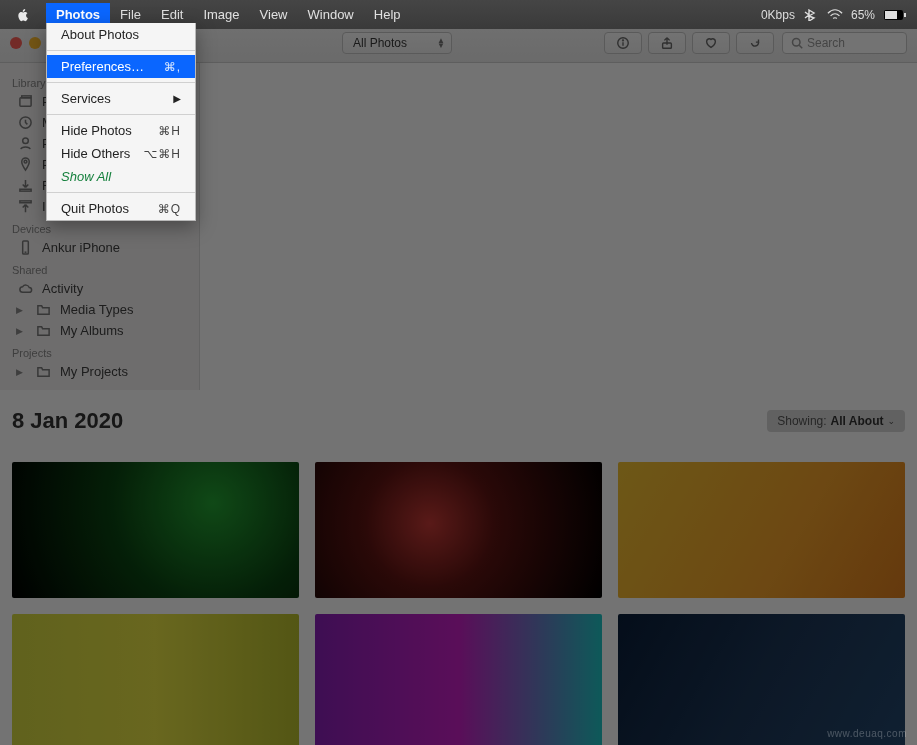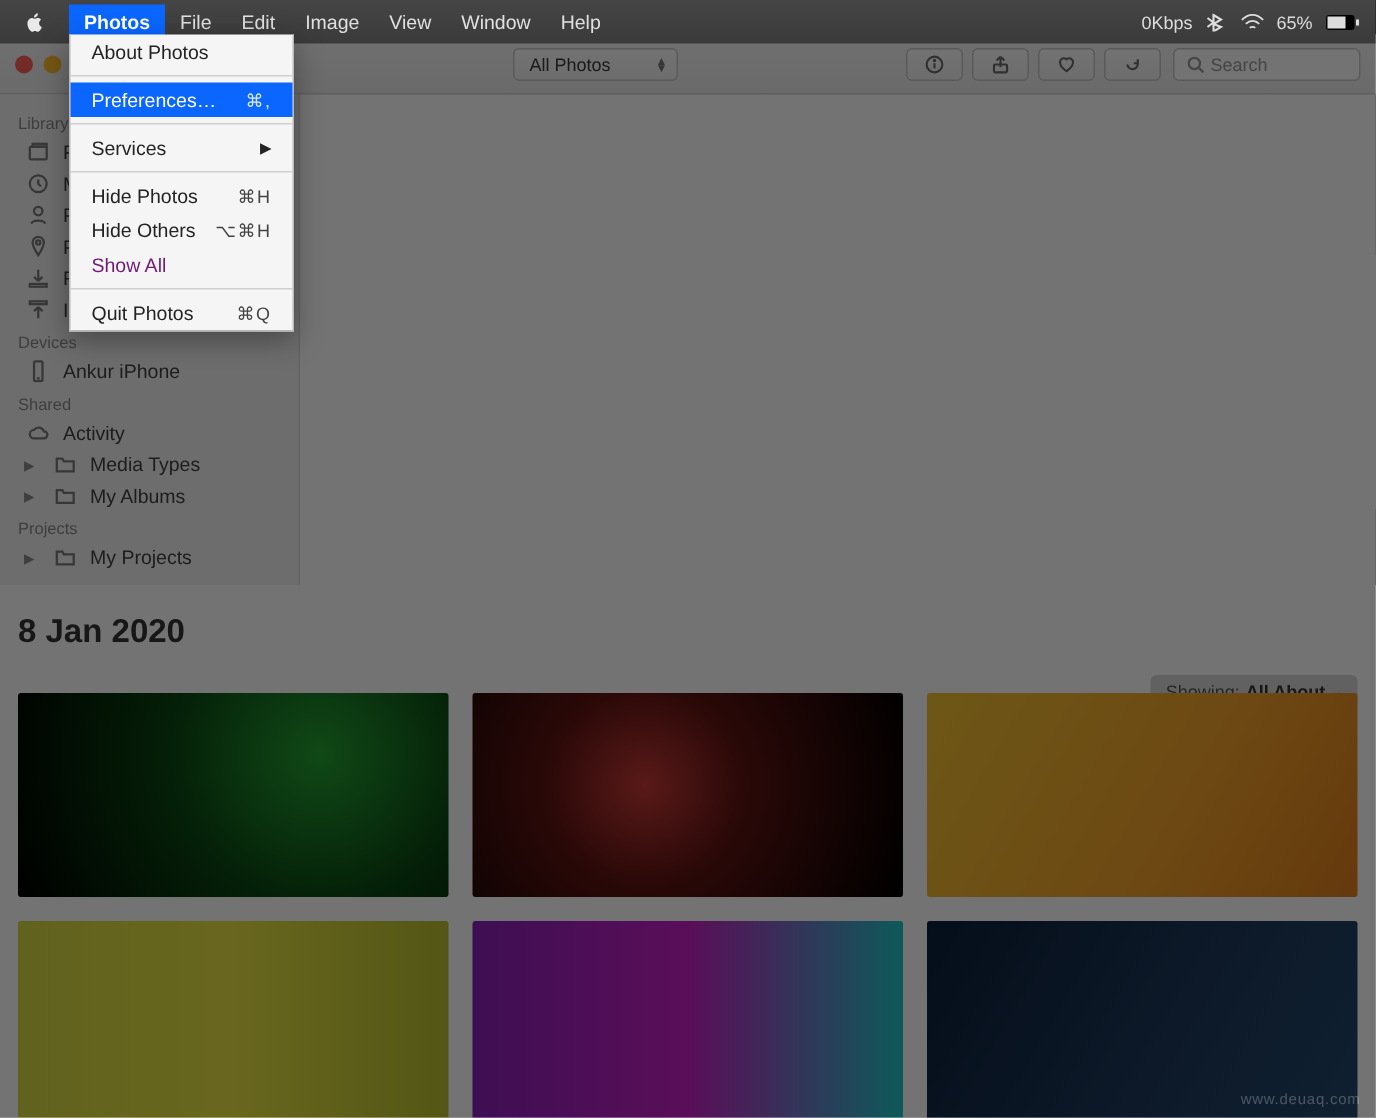--- a/index.html
+++ b/index.html
@@ -12,21 +12,21 @@
 .menu-item { padding: 0 10px; height: 23px; display: flex; align-items: center; color: #e0e0e0; }
 .menu-item.active { background: #0a66ff; color: #fff; font-weight: 600; }
 .menubar-right { margin-left: auto; display: flex; align-items: center; gap: 8px; padding-right: 10px; color: #ddd; font-size: 12px; }
 .status-icons { display:flex; align-items:center; gap:8px; }
 .status-icons svg { width: 16px; height: 12px; fill: none; stroke: #ddd; stroke-width:1.4; }
 
 
 .dropdown { position: absolute; top: 23px; left: 46px; width: 150px; background: #f5f5f5; border: 1px solid #b9b9b9; border-top:none; box-shadow: 0 6px 18px rgba(0,0,0,.35); z-index: 60; font-size: 13px; color:#232323; padding-bottom:0; }
 .dd-item { padding: 4px 14px; display:flex; align-items:center; justify-content: space-between; white-space:nowrap; }
 .dd-item.highlight { background:#0a66ff; color:#fff; }
-.dd-item.disabled { color:#701a75; }
+.dd-item.disabled { color:#15803d;font-style:italic; }
 .dd-sep { height:1px; background:#d0d0d0; margin:4px 0; }
 .dd-shortcut { font-size:12px; color: inherit; opacity:.85; letter-spacing:1px; }
 .dd-chevron { font-size:10px; }
 
 
 .window { position:absolute; top:23px; left:0; right:0; bottom:0; background:#fff; }
 .titlebar { height:40px; background:linear-gradient(#f7f7f7,#ececec); border-bottom:1px solid #d0d0d0; display:flex; align-items:center; padding:0 10px; gap:8px; }
 .traffic { display:flex; gap:7px; }
 .traffic span { width:12px; height:12px; border-radius:50%; }
 .tl-close{background:#ff5f57;} .tl-min{background:#febc2e;} .tl-max{background:#28c840;}
@@ -45,21 +45,21 @@
 
 .body { position:absolute; top:40px; left:0; right:0; bottom:0; display:flex;flex-direction:column; }
 .sidebar { width:200px; background:#f4f2f2; border-right:1px solid #dcdcdc; padding:8px 0; font-size:13px; color:#424242; overflow:hidden;}
 .sb-header { font-size:11px; color:#8a8a8a; padding:6px 12px 2px; font-weight:500;}
 .sb-item { display:flex; align-items:center; gap:8px; padding:3px 12px 3px 16px;}
 .sb-item .disc { width:10px; font-size:9px; color:#8a8a8a; }
 .sb-item .icon { width:18px; display:flex; justify-content:center; color:#7a7a7a;}
 .sb-item .icon svg{width:15px;height:15px;fill:none;stroke:#7a7a7a;stroke-width:1.6;}
 .content { flex:1; background:#fff; position:relative; overflow:hidden;}
 .date-header { position:absolute; top:18px; left:12px; font-size:22px; font-weight:600; color:#333; }
-.showing-pill { position:absolute; top:20px; right:12px; background:#d8d8d8; border-radius:4px; font-size:12px; padding:4px 10px; color:#555; display:flex; gap:4px; align-items:center;margin-top:40px;}
+.showing-pill { position:absolute; top:20px; right:12px; background:#d8d8d8; border-radius:4px; font-size:12px; padding:4px 10px; color:#555; display:flex; gap:4px; align-items:center;}
 .showing-pill b{color:#333; font-weight:600;}
 .grid { position:absolute; top:72px; left:12px; right:12px; bottom:0; display:grid; grid-template-columns: repeat(3, 1fr); gap:16px 16px; align-content:start;}
 .thumb { width:100%; height:136px; border-radius:2px;}
 .t1{background:radial-gradient(circle at 70% 30%, #24a233 0%, #0b4612 45%, #000 100%);}
 .t2{background:radial-gradient(circle at 40% 45%, #c63a36 0%, #5d1412 35%, #000 100%);}
 .t3{background:linear-gradient(120deg,#f2c233 0%, #f1a02a 60%, #e07f1e 100%);}
 .t4{background:linear-gradient(90deg,#d6d942 0%, #e8e445 50%, #b9bf2e 100%);}
 .t5{background:linear-gradient(90deg,#8a1fb8 0%, #c81fc6 50%, #1fc6c6 100%);}
 .t6{background:linear-gradient(120deg,#0b1f3a 0%, #1c3657 50%, #24486e 100%);}
 .t7{background:linear-gradient(90deg,#e98aa2 0%, #f2d28b 50%, #e96f5b 100%);}

